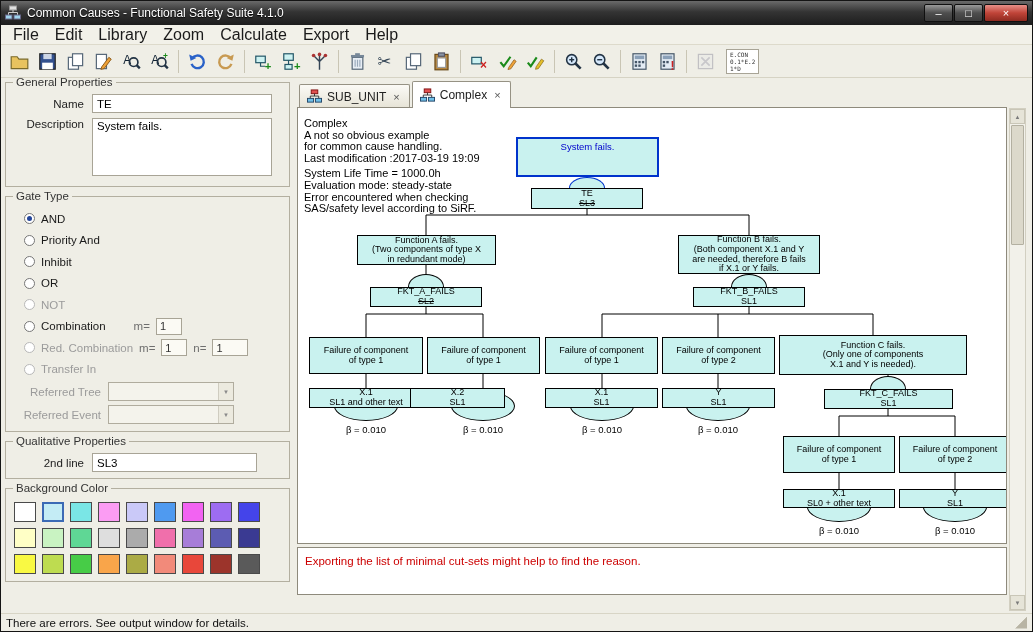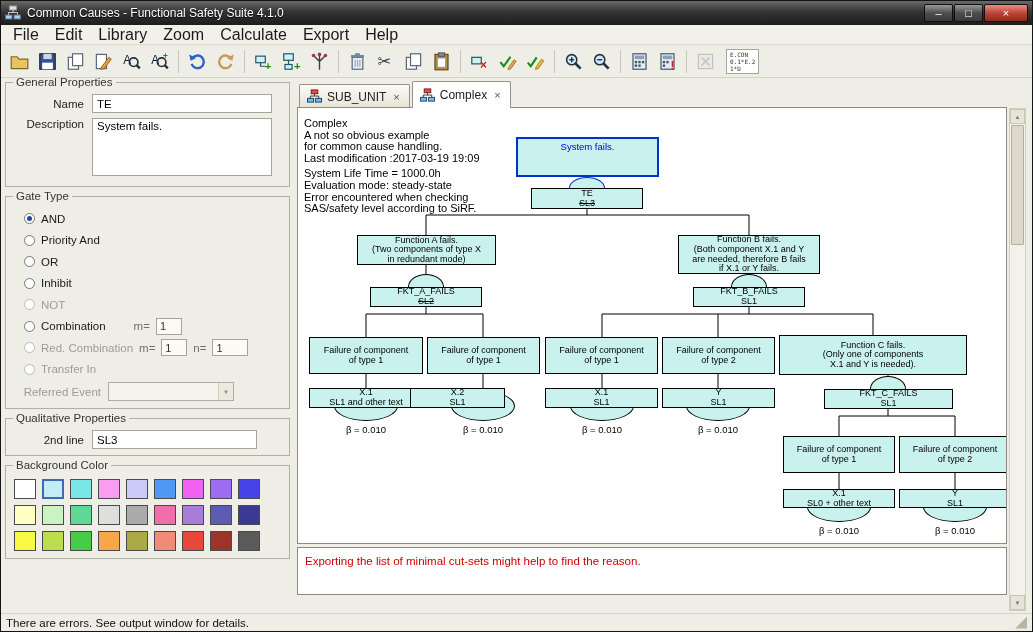--- a/index.html
+++ b/index.html
@@ -341,25 +341,25 @@
         <div class="opt">
           <span class="radio on"></span>
           <span>AND</span>
         </div>
         <div class="opt">
           <span class="radio"></span>
           <span>Priority And</span>
         </div>
         <div class="opt">
           <span class="radio"></span>
-          <span>OR</span>
+          <span>Inhibit</span>
         </div>
         <div class="opt">
           <span class="radio"></span>
-          <span>Inhibit</span>
+          <span>OR</span>
         </div>
         <div class="opt dis">
           <span class="radio"></span>
           <span>NOT</span>
         </div>
         <div class="opt">
           <span class="radio"></span>
           <span>Combination</span>
           <span class="mlab" style="margin-left:22px">m=</span>
           <input class="mini" value="1" style="">
@@ -368,20 +368,26 @@
           <span class="radio"></span>
           <span>Red. Combination</span>
           <span class="mlab">m=</span>
           <input class="mini" value="1" style="">
           <span class="mlab">n=</span>
           <input class="mini wide" value="1" style="">
         </div>
         <div class="opt dis">
           <span class="radio"></span>
           <span>Transfer In</span>
+        </div>
+        <div class="refrow">
+          <span class="reflabel">Referred Tree</span>
+          <div class="combo">
+            <span class="arr">▼</span>
+          </div>
         </div>
         <div class="refrow">
           <span class="reflabel">Referred Event</span>
           <div class="combo">
             <span class="arr">▼</span>
           </div>
         </div>
       </div>
 
       <div class="group">

